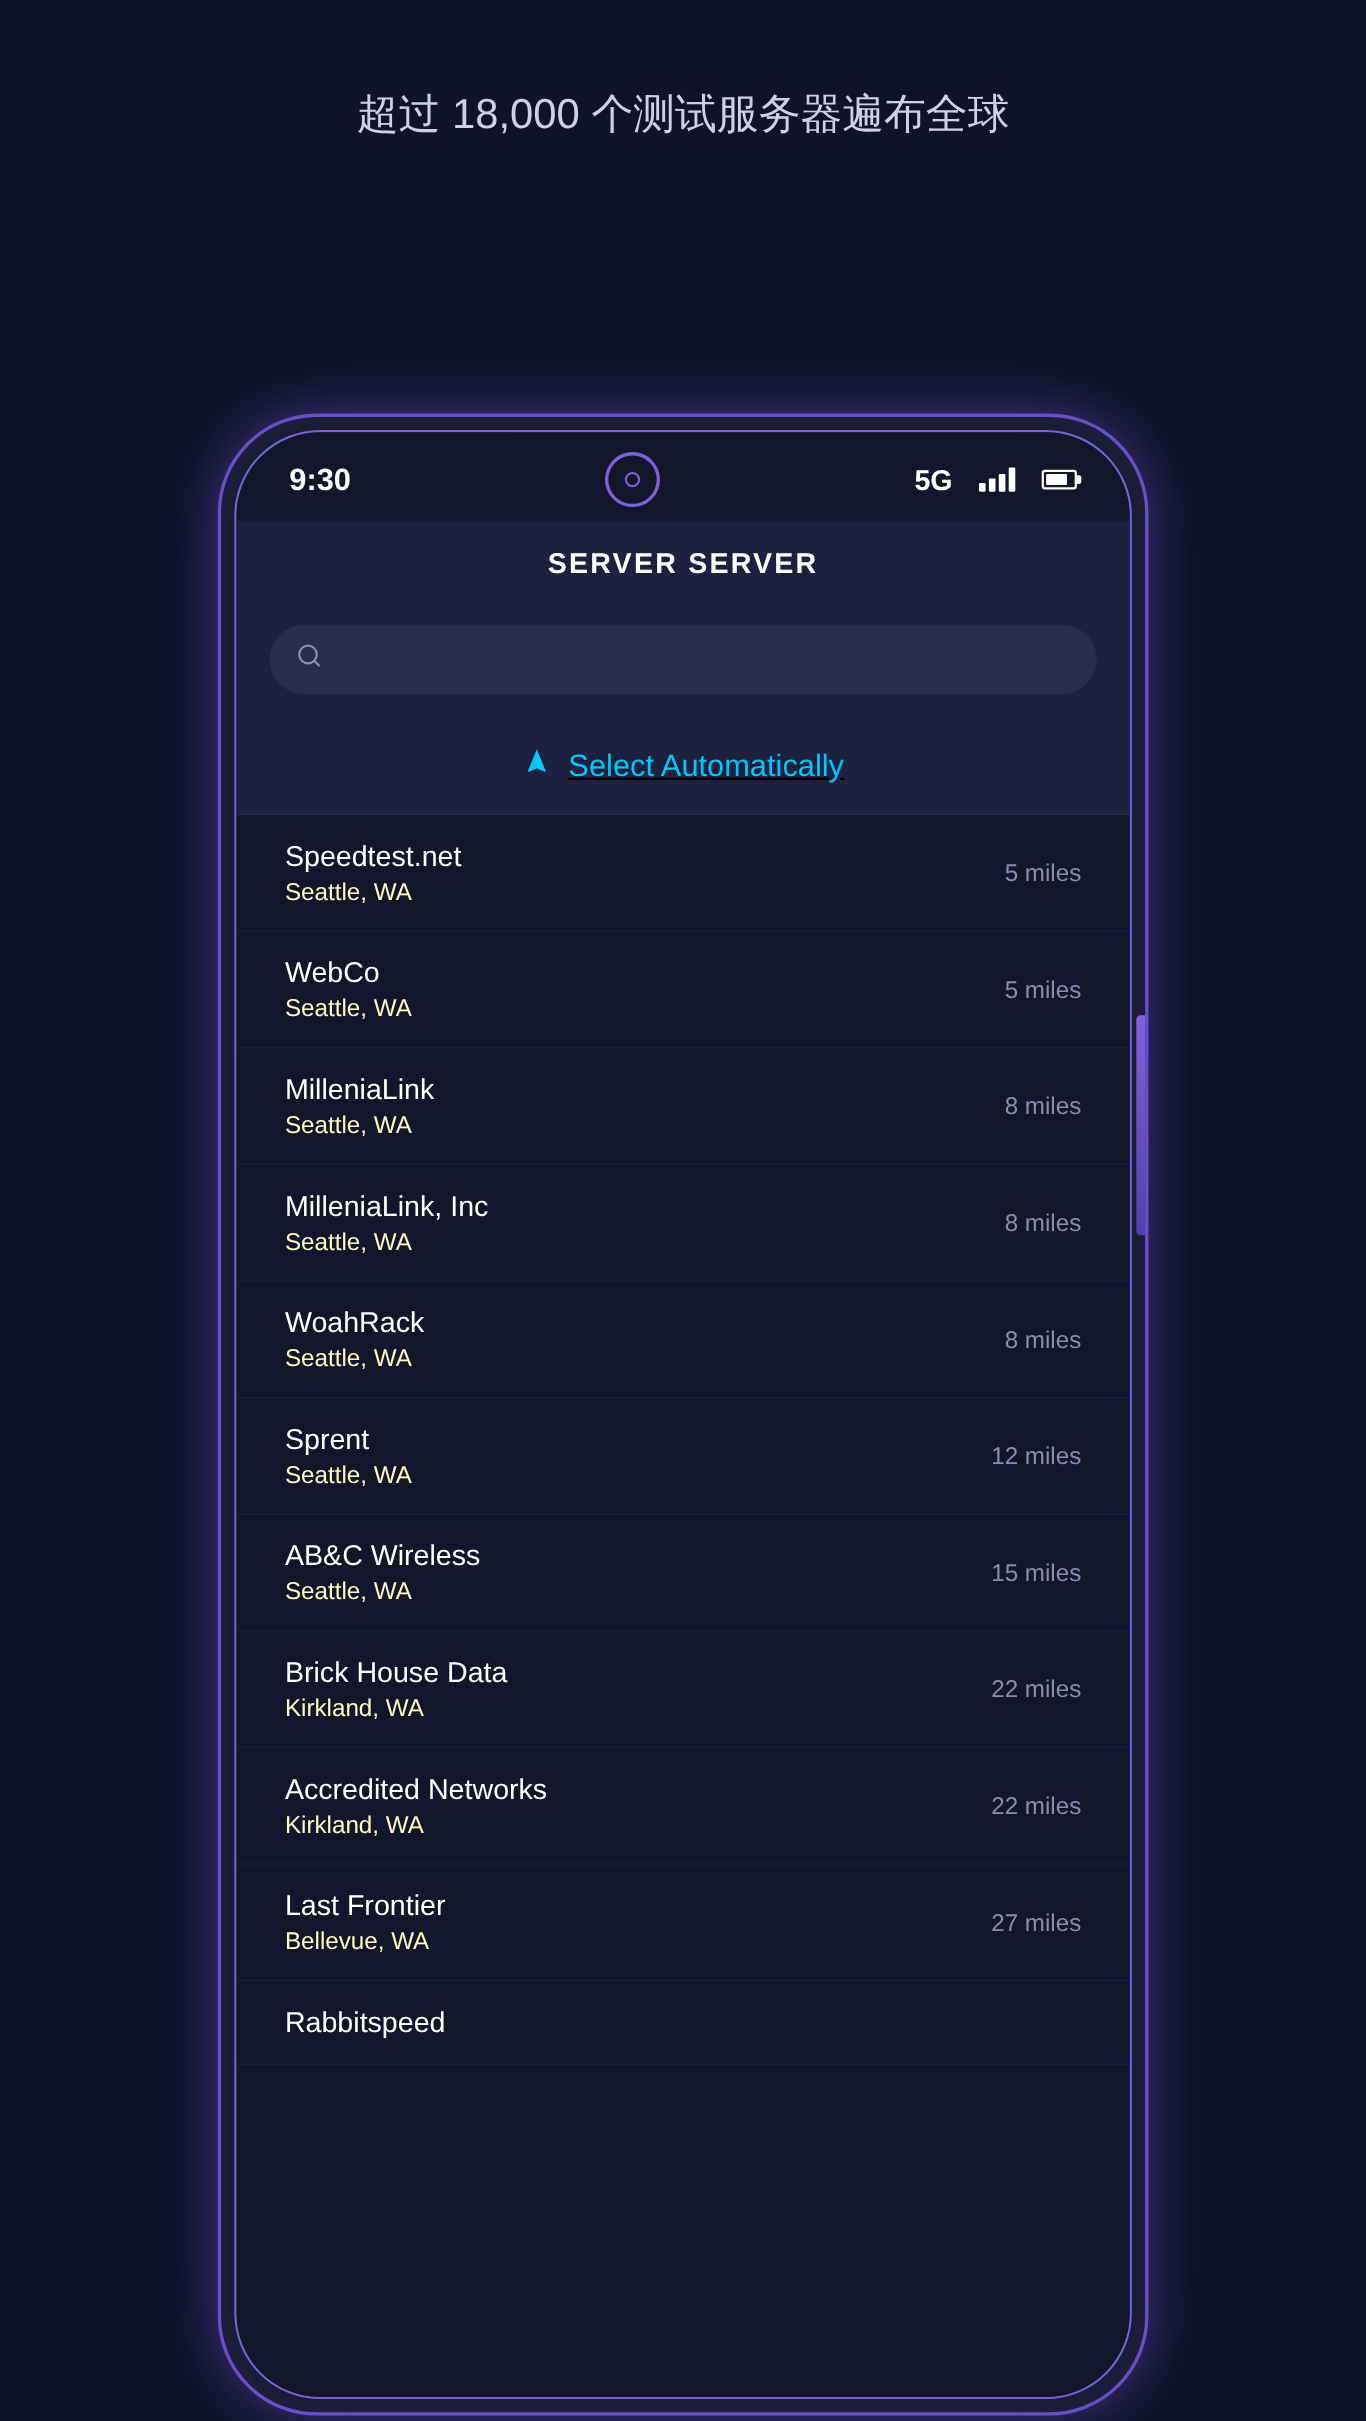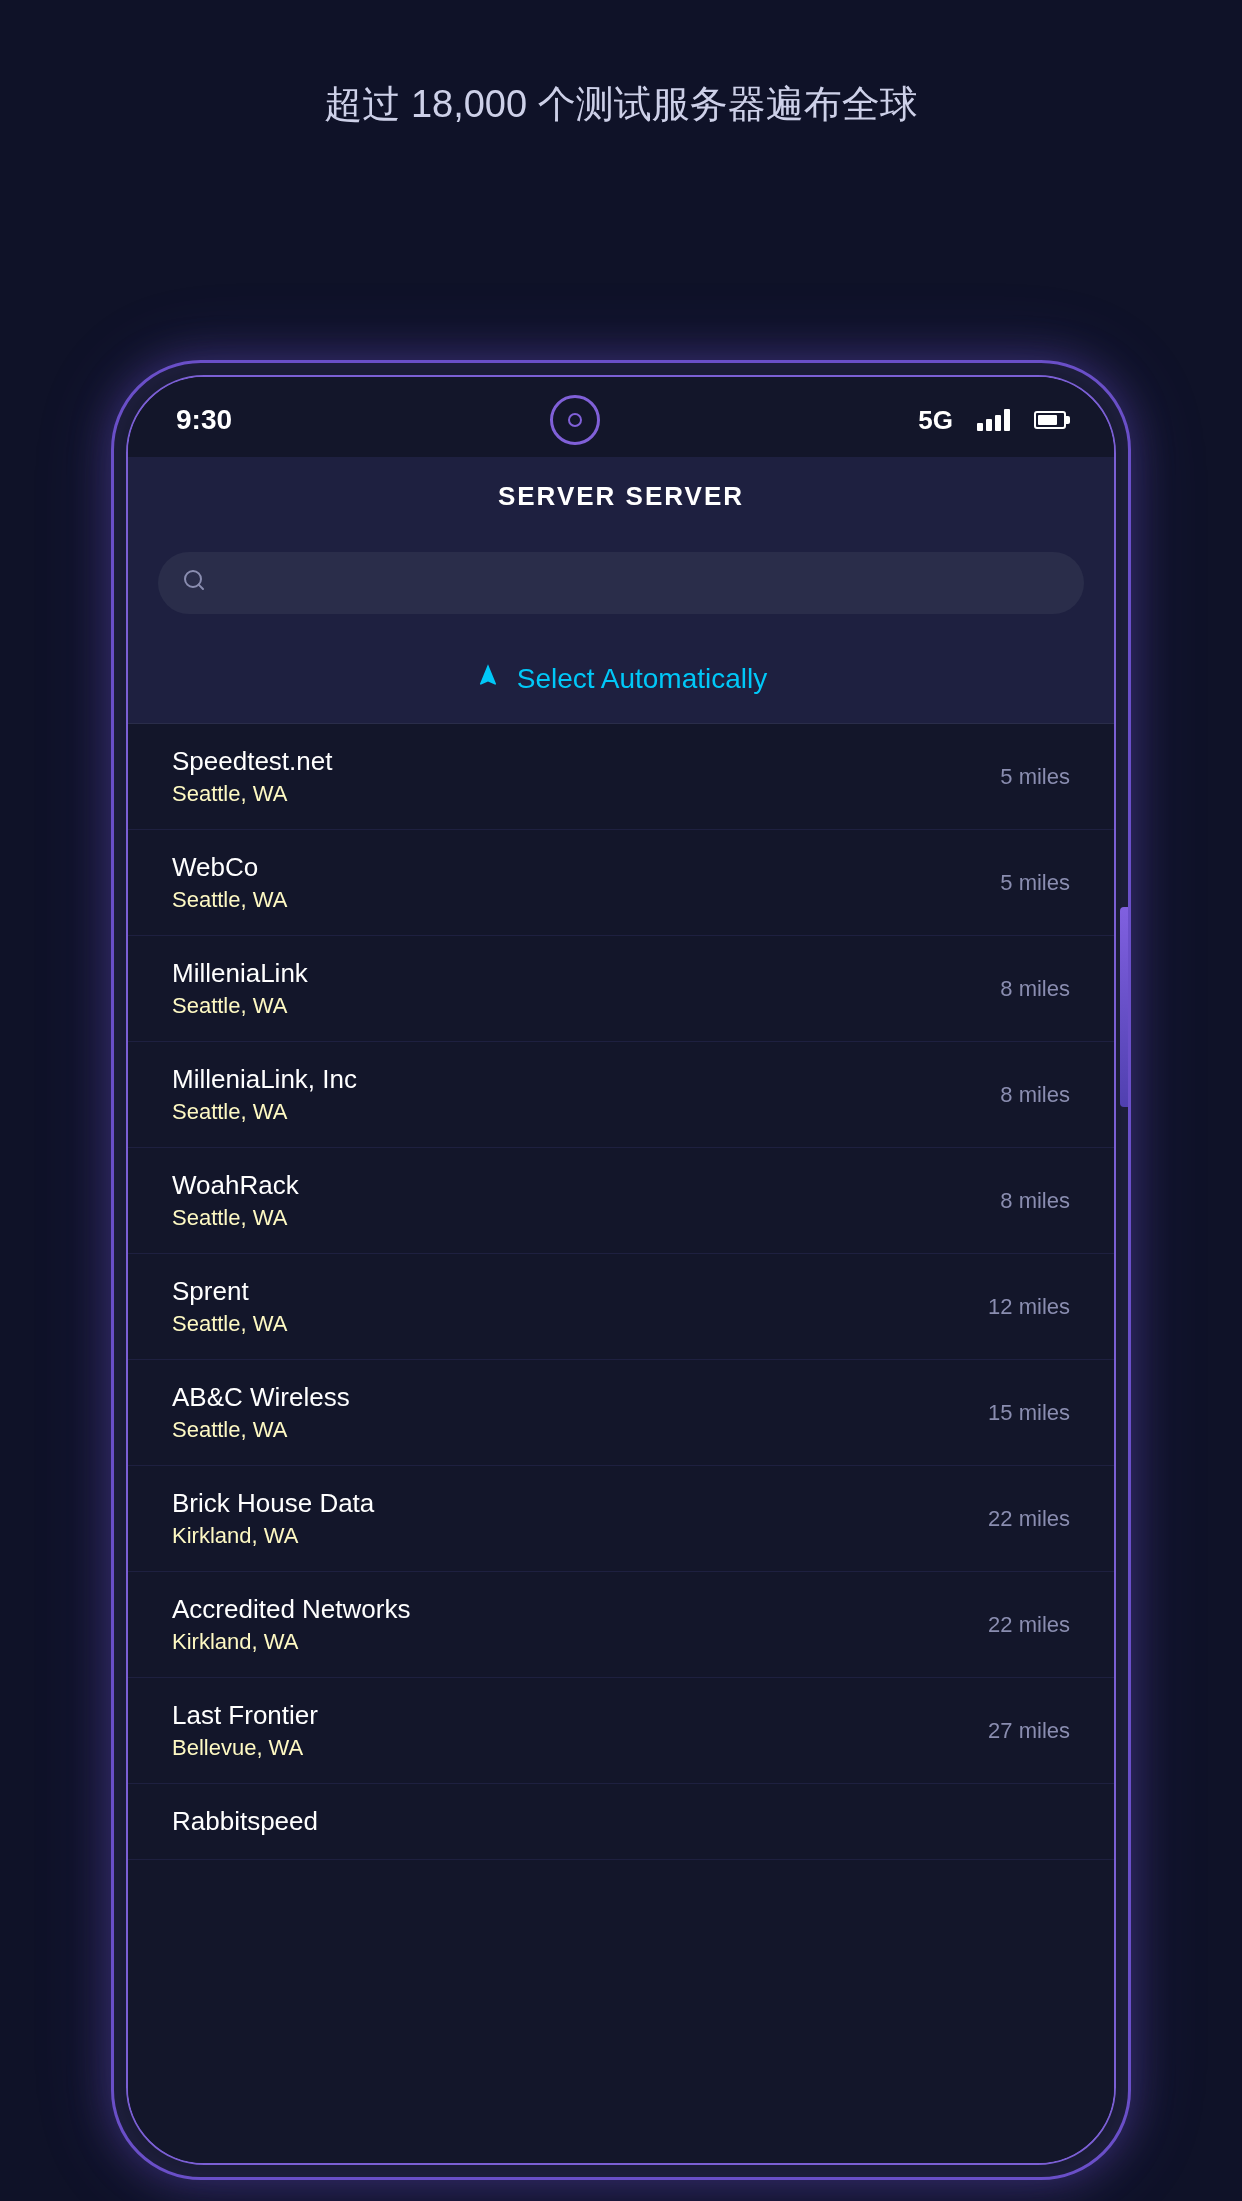--- a/index.html
+++ b/index.html
@@ -29,24 +29,24 @@
 
     .hero-subtitle {
       font-size: 38px;
       font-weight: 400;
       color: #cdd0e8;
       line-height: 1.3;
     }
 
     .phone-wrapper {
       position: absolute;
-      top: 360px;
+      top: 376px;
       left: 50%;
       transform: translateX(-50%);
-      width: 1020px;
+      width: 846px;
       height: 1820px;
     }
 
     .phone-outer {
       width: 100%;
       height: 100%;
       border-radius: 90px;
       border: 3px solid #6a4fc8;
       background: #1a1c35;
       position: relative;
@@ -214,20 +214,21 @@
 
     
     .select-auto {
       display: flex;
       align-items: center;
       justify-content: center;
       gap: 16px;
       padding: 28px 40px;
       background: #1e2040;
       border-bottom: 1px solid #2a2d4a;
+      text-decoration: underline;
     }
 
     .nav-icon {
       color: #00c8f8;
       font-size: 28px;
     }
 
     .select-auto-text {
       color: #00c8f8;
       font-size: 28px;

